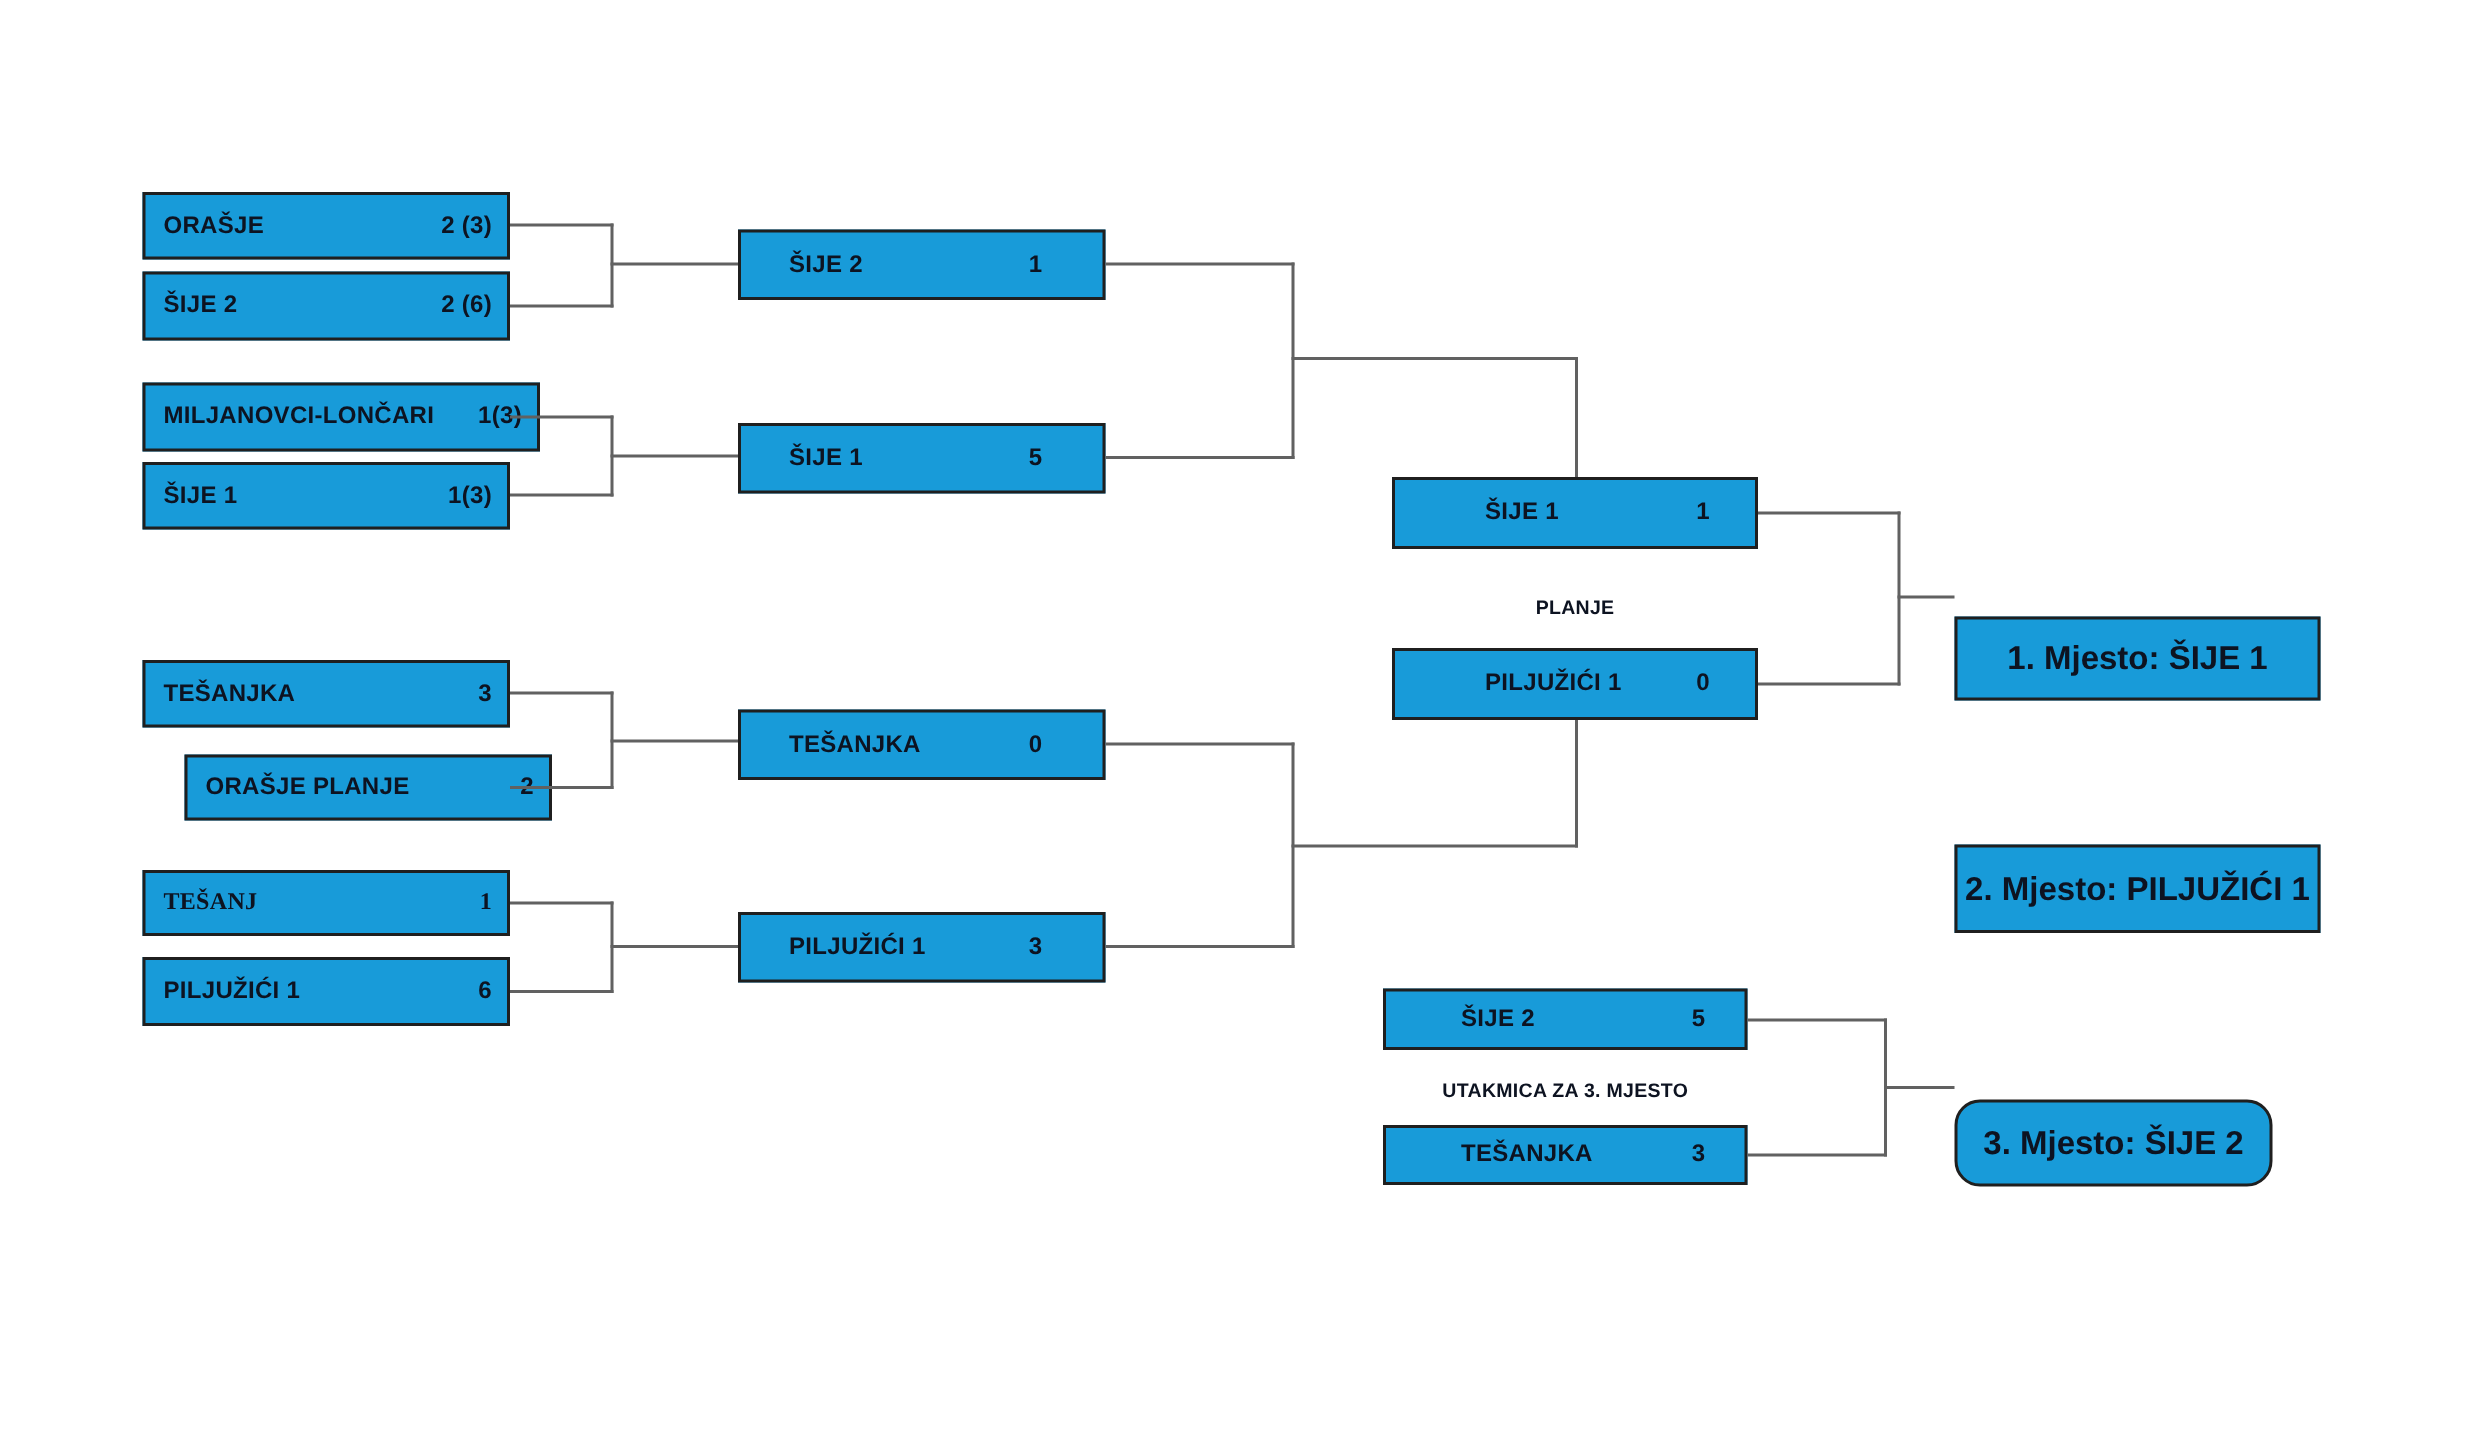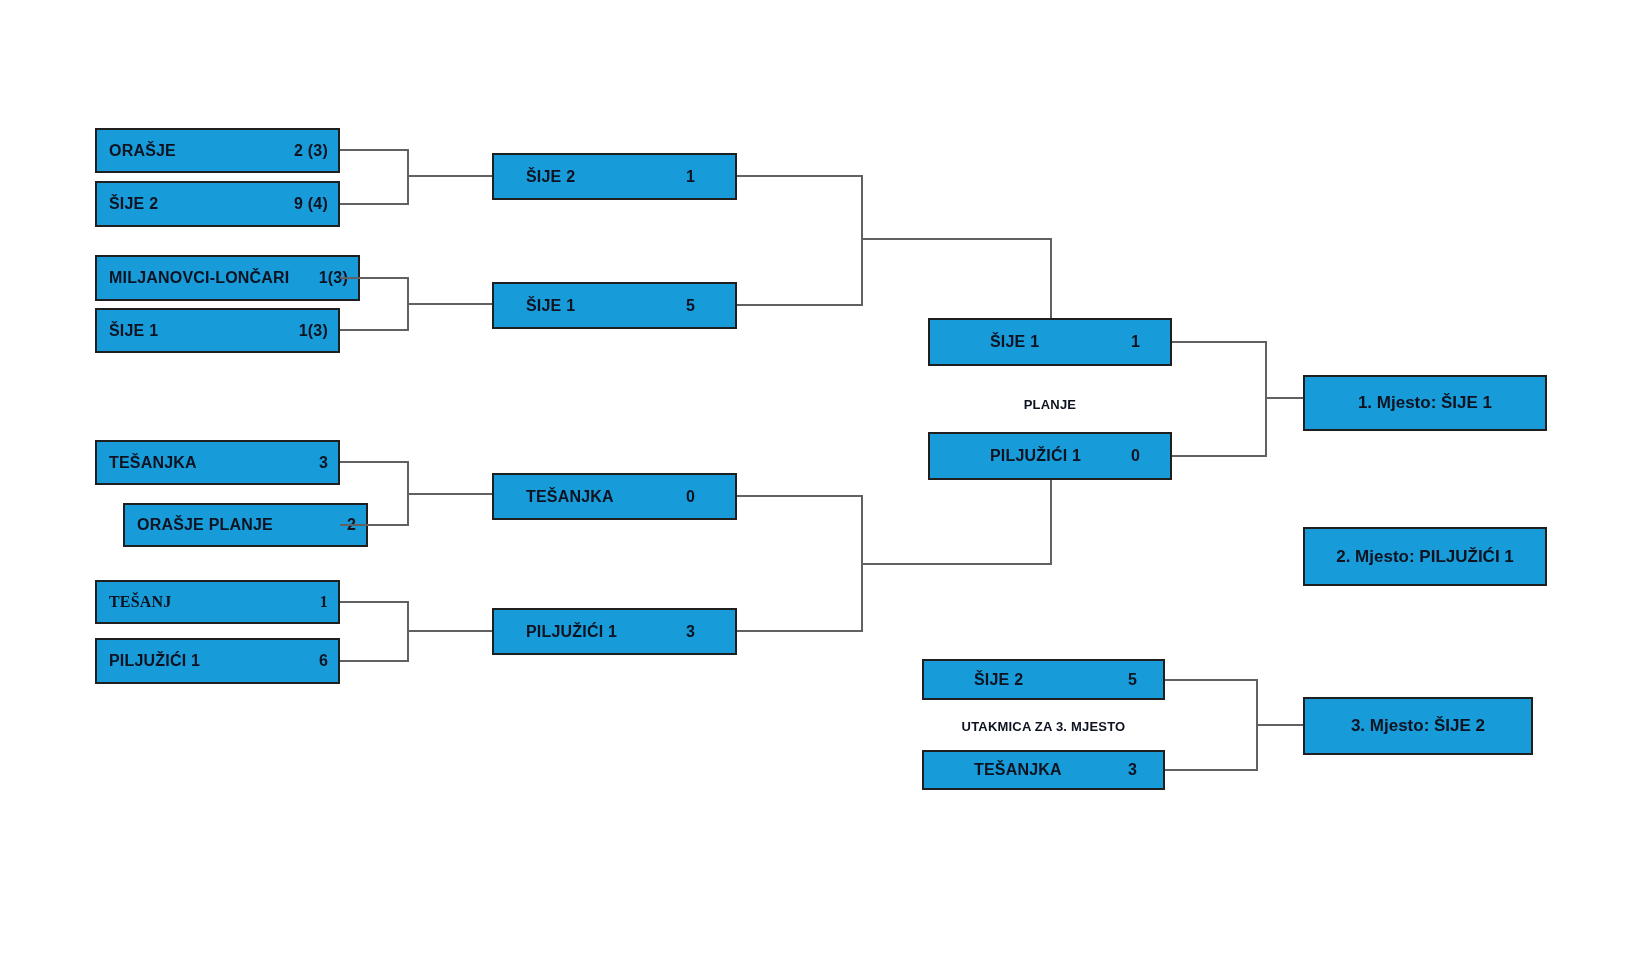--- a/index.html
+++ b/index.html
@@ -30,24 +30,25 @@
   .pad-third{padding:0 26px 0 50px;}
   .winner-box{
     position:absolute;
     background:var(--box-fill,#189BD9);
     border:2px solid var(--box-border,#1F1F1F);
     box-sizing:border-box;
     display:flex;
     align-items:center;
     justify-content:center;
     font-weight:bold;
-    font-size:17px;
+    font-size:22px;
     color:var(--text,#0D1321);
     text-align:center;
     white-space:nowrap;
+    margin-top:36px;
   }
   .stage-label{
     position:absolute;
     text-align:center;
     font-weight:bold;
     font-size:13px;
     color:var(--text,#0D1321);
     letter-spacing:0.2px;
   }
   .hline{position:absolute;height:2px;background:var(--line,#616161);}
@@ -57,21 +58,21 @@
 <body>
 
 <div class="canvas" style="--box-fill: #189BD9; --box-border: #1F1F1F; --line: #616161; --text: #0D1321;">
 
   <div class="match-box pad-r1" style="left:95px;top:128px;width:245px;height:45px;">
     <span>ORAŠJE</span>
     <span>2 (3)</span>
   </div>
   <div class="match-box pad-r1" style="left:95px;top:181px;width:245px;height:46px;">
     <span>ŠIJE 2</span>
-    <span>9 (4)</span>
+    <span>2 (6)</span>
   </div>
   <div class="match-box pad-r1" style="left:95px;top:255px;width:265px;height:46px;">
     <span>MILJANOVCI-LONČARI</span>
     <span>1(3)</span>
   </div>
   <div class="match-box pad-r1" style="left:95px;top:308px;width:245px;height:45px;">
     <span>ŠIJE 1</span>
     <span>1(3)</span>
   </div>
   <div class="match-box pad-r1" style="left:95px;top:440px;width:245px;height:45px;">
@@ -123,21 +124,21 @@
     <span>5</span>
   </div>
   <div class="stage-label" style="left:922px;top:719px;width:243px;">UTAKMICA ZA 3. MJESTO</div>
   <div class="match-box pad-third" style="left:922px;top:750px;width:243px;height:40px;">
     <span>TEŠANJKA</span>
     <span>3</span>
   </div>
 
   <div class="winner-box" style="left:1303px;top:375px;width:244px;height:56px;">1. Mjesto: ŠIJE 1</div>
   <div class="winner-box" style="left:1303px;top:527px;width:244px;height:59px;">2. Mjesto: PILJUŽIĆI 1</div>
-  <div class="winner-box" style="left:1303px;top:697px;width:230px;height:58px;">3. Mjesto: ŠIJE 2</div>
+  <div class="winner-box" style="left:1303px;top:697px;width:212px;height:58px;border-radius:17px;">3. Mjesto: ŠIJE 2</div>
 
   <div class="hline" style="left:340px;top:149px;width:69px;"></div>
   <div class="hline" style="left:340px;top:203px;width:69px;"></div>
   <div class="vline" style="left:407px;top:149px;height:56px;"></div>
   <div class="hline" style="left:407px;top:175px;width:85px;"></div>
 
   <div class="hline" style="left:340px;top:277px;width:69px;"></div>
   <div class="hline" style="left:340px;top:329px;width:69px;"></div>
   <div class="vline" style="left:407px;top:277px;height:54px;"></div>
   <div class="hline" style="left:407px;top:303px;width:85px;"></div>

